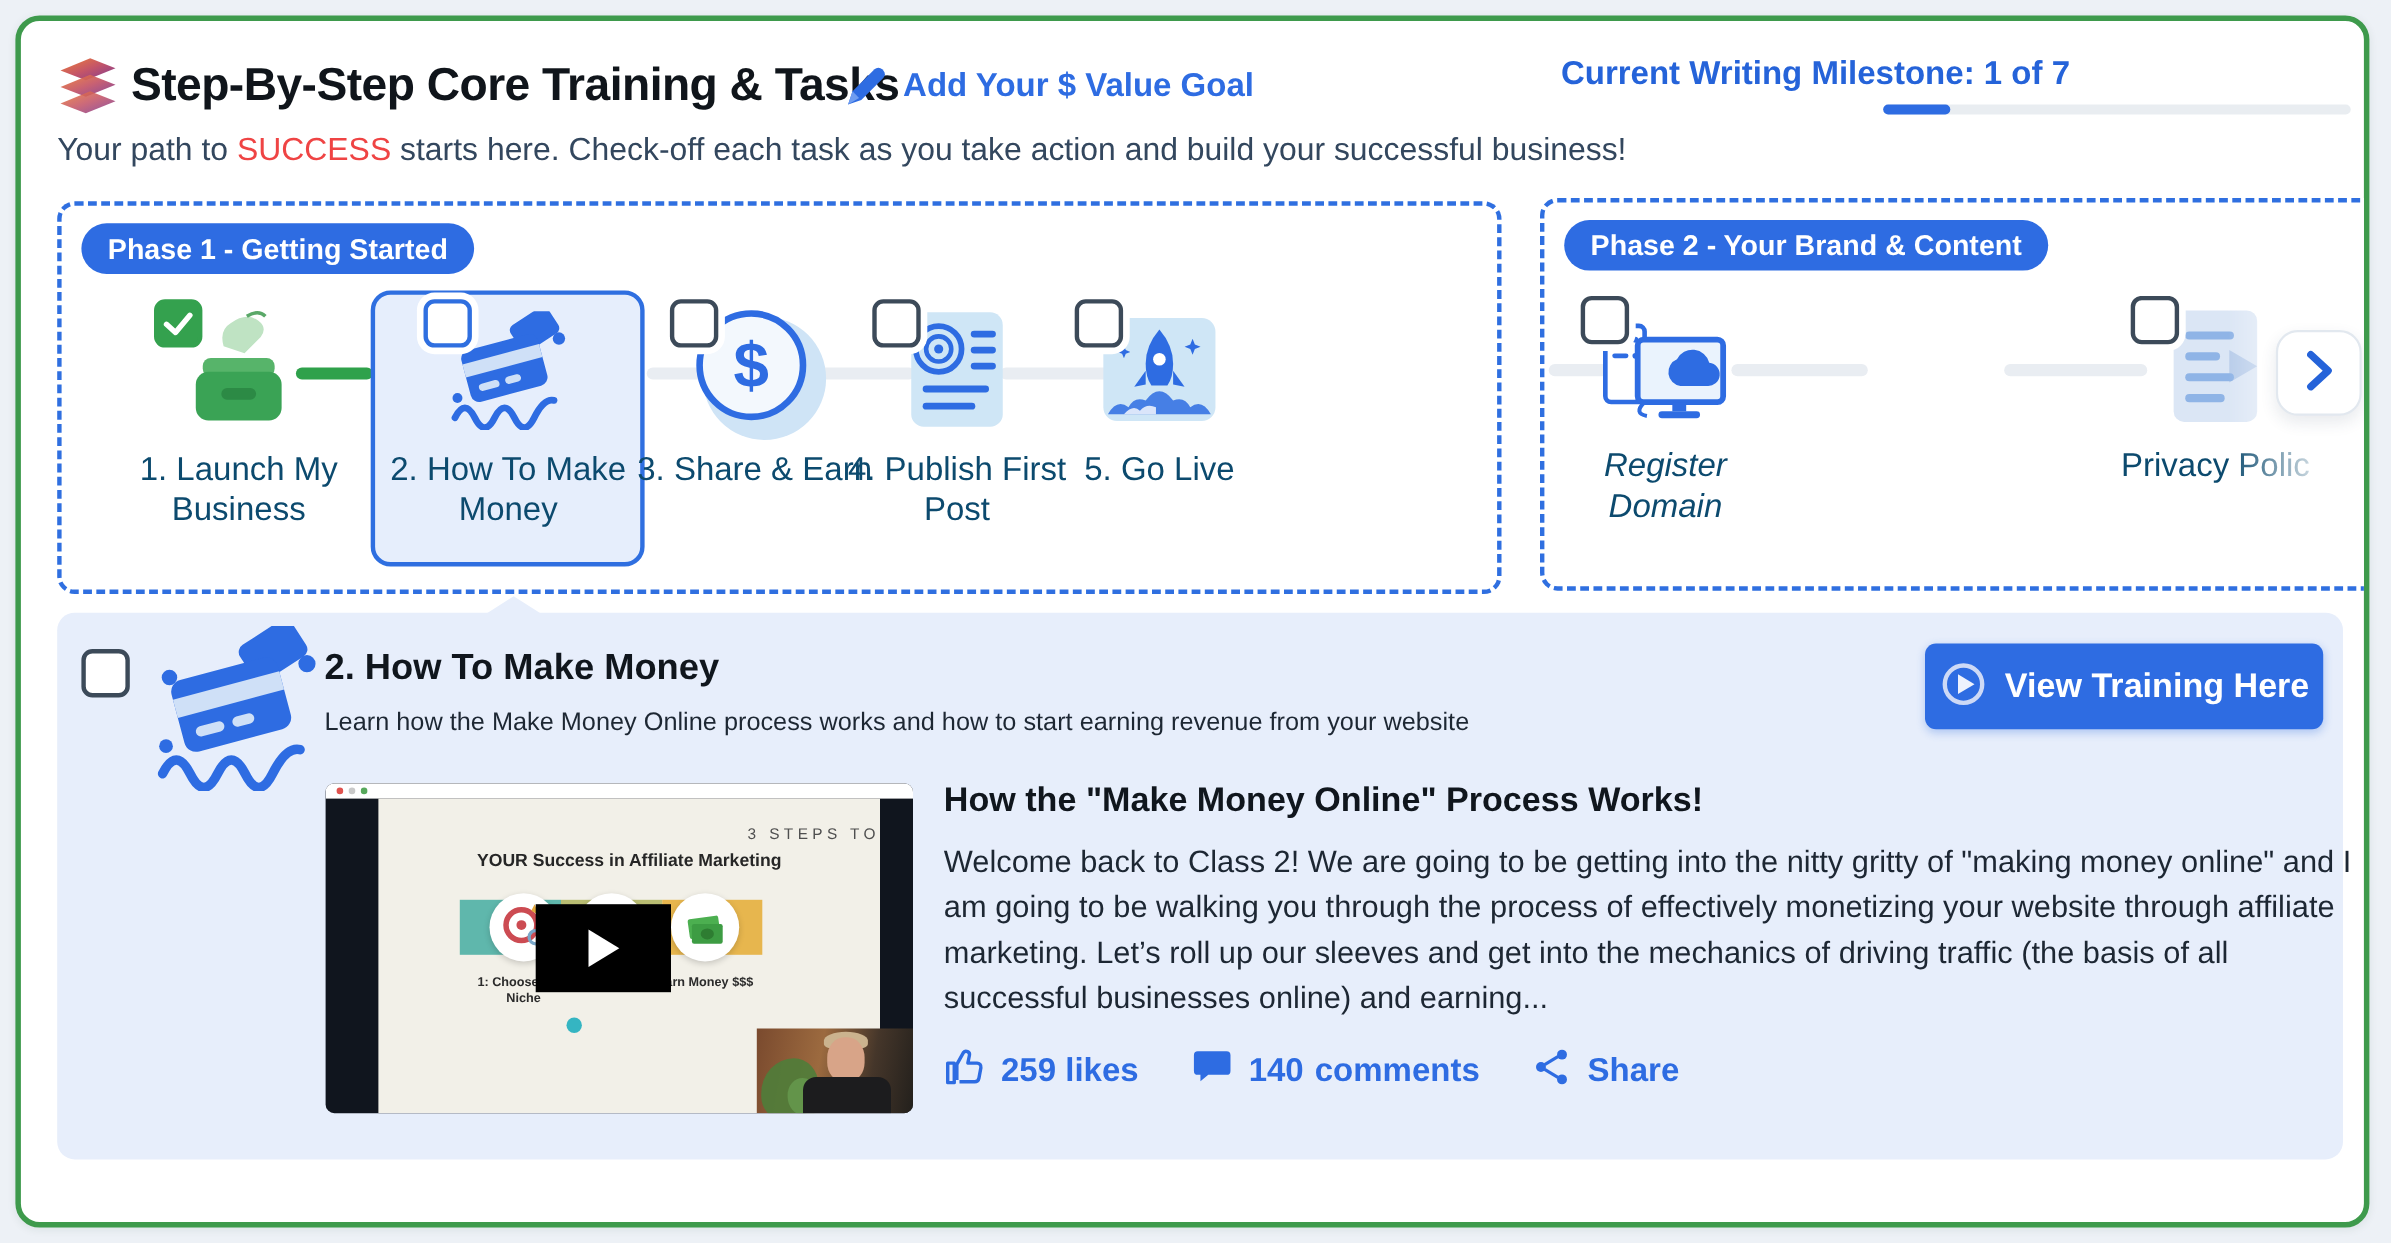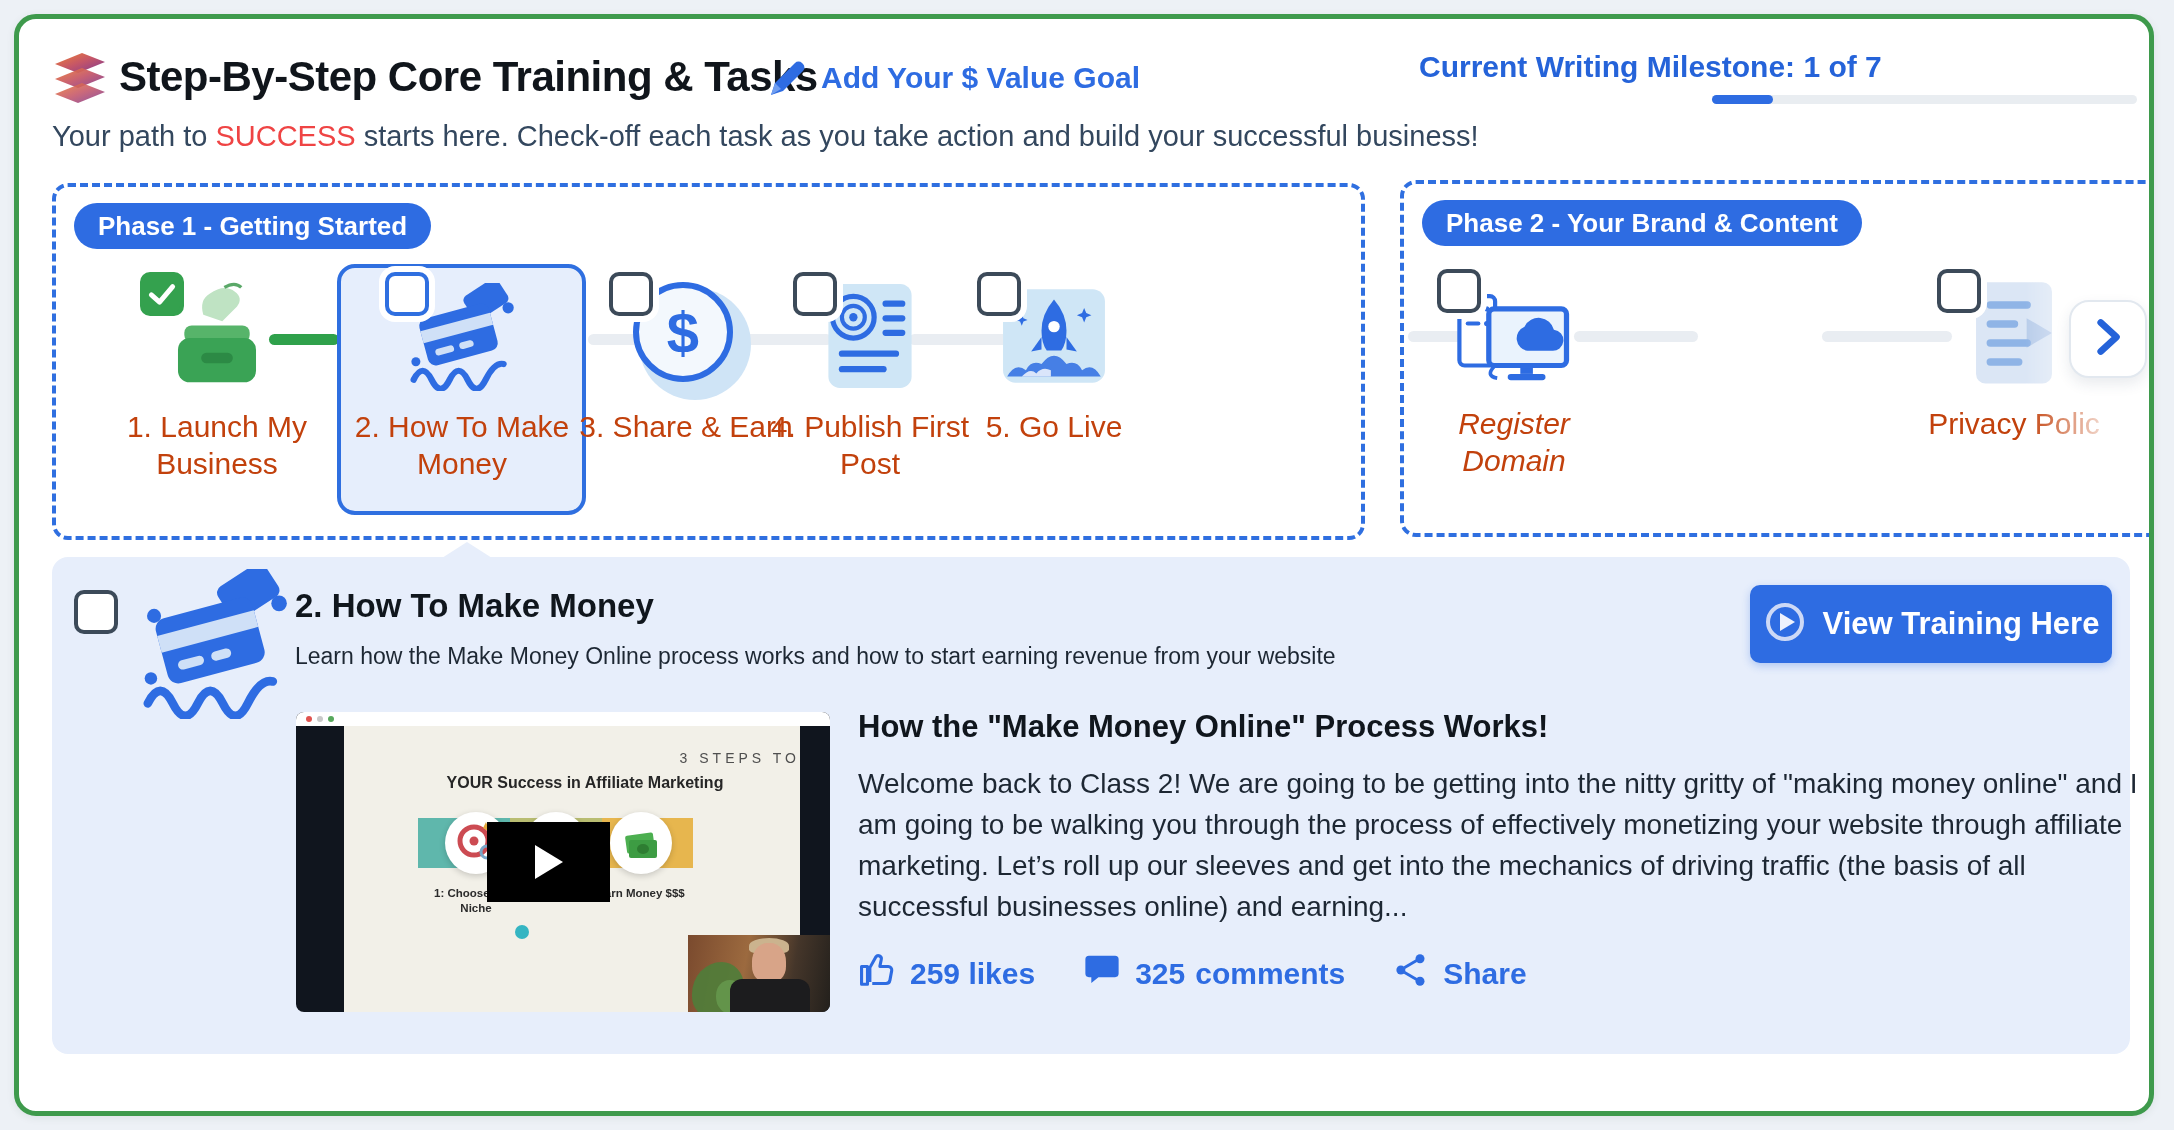--- a/index.html
+++ b/index.html
@@ -32,21 +32,21 @@
 
   .sel-card{position:absolute;left:281px;top:77px;width:249px;height:251px;box-sizing:border-box;
       background:#e6eefc;border:4px solid #2f6fe0;border-radius:18px;cursor:pointer;}
 
   .task{position:absolute;top:85px;width:230px;text-align:center;cursor:pointer;}
   .task .cb{position:absolute;left:38px;top:0;width:44px;height:44px;box-sizing:border-box;border-radius:10px;
       background:#fff;border:4px solid #3c4a59;box-shadow:0 0 0 6px #fff;z-index:3;cursor:pointer;}
   .task .cb.blue{border-color:#2f6fe0;}
   .task .cb.checked{background:#34a14e;border-color:#34a14e;}
   .task .icon-wrap{position:relative;margin:4px auto 0;width:150px;height:126px;display:flex;align-items:center;justify-content:center;z-index:1;}
-  .task .t-label{margin-top:6px;font-size:30px;line-height:37px;color:#c2410c;}
+  .task .t-label{margin-top:6px;font-size:30px;line-height:37px;color:#0c4a6e;}
   .t-label.narrow{max-width:160px;margin-left:auto;margin-right:auto;font-style:italic;}
   .task.fade{-webkit-mask-image:linear-gradient(to right,#000 55%,transparent 97%);
              mask-image:linear-gradient(to right,#000 55%,transparent 97%);}
 
   .next-btn{position:absolute;left:665px;top:116px;width:78px;height:78px;box-sizing:border-box;background:#fff;
       border:2px solid #e2e8ef;border-radius:20px;display:flex;align-items:center;justify-content:center;
       box-shadow:0 6px 14px rgba(40,60,90,.10);cursor:pointer;z-index:4;}
 
   
   .dollar-halo{position:absolute;left:28px;top:12px;width:112px;height:112px;border-radius:50%;background:#cfe4f6;}
@@ -66,21 +66,21 @@
   .train-btn{position:absolute;left:1698px;top:28px;width:362px;height:78px;background:#2e6ce2;border-radius:10px;
       display:flex;align-items:center;justify-content:center;gap:16px;cursor:pointer;box-shadow:0 3px 8px rgba(46,108,226,.3);}
   .train-btn span.lbl{color:#fff;font-size:31px;font-weight:700;white-space:nowrap;}
 
   
   .video{position:absolute;left:244px;top:155px;width:534px;height:300px;background:#10151e;border-radius:8px;overflow:hidden;cursor:pointer;}
   .chrome{position:absolute;left:0;top:0;right:0;height:14px;background:#fff;}
   .dot{position:absolute;top:4px;width:6px;height:6px;border-radius:50%;}
   .v-slide{position:absolute;left:48px;top:14px;width:456px;bottom:0;background:#f2f0e8;}
   .kicker{position:absolute;left:0;top:24px;width:100%;text-align:right;font-size:14px;letter-spacing:4px;color:#4f4f4f;}
-  .slide-title{position:absolute;left:0;top:48px;width:100%;text-align:center;font-size:16px;font-weight:800;color:#262626;padding-left:13px;}
+  .slide-title{position:absolute;left:0;top:48px;width:100%;text-align:center;font-size:16px;font-weight:800;color:#262626;}
   .band{position:absolute;top:92px;height:50px;}
   .band.teal{left:74px;width:92px;background:#5fb7ac;}
   .band.olive{left:166px;width:92px;background:#b9bd72;}
   .band.amber{left:258px;width:91px;background:#e7b64e;}
   .circ{position:absolute;top:86px;width:62px;height:62px;border-radius:50%;background:#fff;box-shadow:0 2px 6px rgba(0,0,0,.18);}
   .step-lb{position:absolute;top:160px;width:110px;text-align:center;font-size:11.5px;font-weight:700;color:#2b2b2b;line-height:15px;}
   .play-overlay{position:absolute;left:191px;top:110px;width:123px;height:80px;background:#000;z-index:5;
       display:flex;align-items:center;justify-content:center;cursor:pointer;}
   .play-tri{width:0;height:0;border-top:17px solid transparent;border-bottom:17px solid transparent;border-left:28px solid #fff;}
   .cursor-dot{position:absolute;left:219px;top:213px;width:14px;height:14px;border-radius:50%;background:#35b5c2;z-index:6;}
@@ -386,21 +386,21 @@
             </svg>
           </span>
           <span><span>259</span> <span>likes</span></span>
         </div>
         <div class="stat">
           <span>
             <svg width="38" height="38" viewBox="0 0 32 32">
               <path d="M5 4 h22 a3 3 0 0 1 3 3 v12 a3 3 0 0 1 -3 3 H13 l-6 5 v-5 H5 a3 3 0 0 1 -3 -3 V7 a3 3 0 0 1 3 -3 z" fill="#2e6ce2"></path>
             </svg>
           </span>
-          <span><span class="gap-num">325</span><span>comments</span></span>
+          <span><span class="gap-num">140</span><span>comments</span></span>
         </div>
         <div class="stat">
           <span>
             <svg width="36" height="36" viewBox="0 0 32 32">
               <circle cx="24" cy="6" r="4" fill="#2e6ce2"></circle>
                   <circle cx="7" cy="16" r="4" fill="#2e6ce2"></circle>
                   <circle cx="24" cy="26" r="4" fill="#2e6ce2"></circle>
               <line x1="10" y1="14" x2="21" y2="7.5" stroke="#2e6ce2" stroke-width="2.6"></line>
               <line x1="10" y1="18" x2="21" y2="24.5" stroke="#2e6ce2" stroke-width="2.6"></line>
             </svg>

